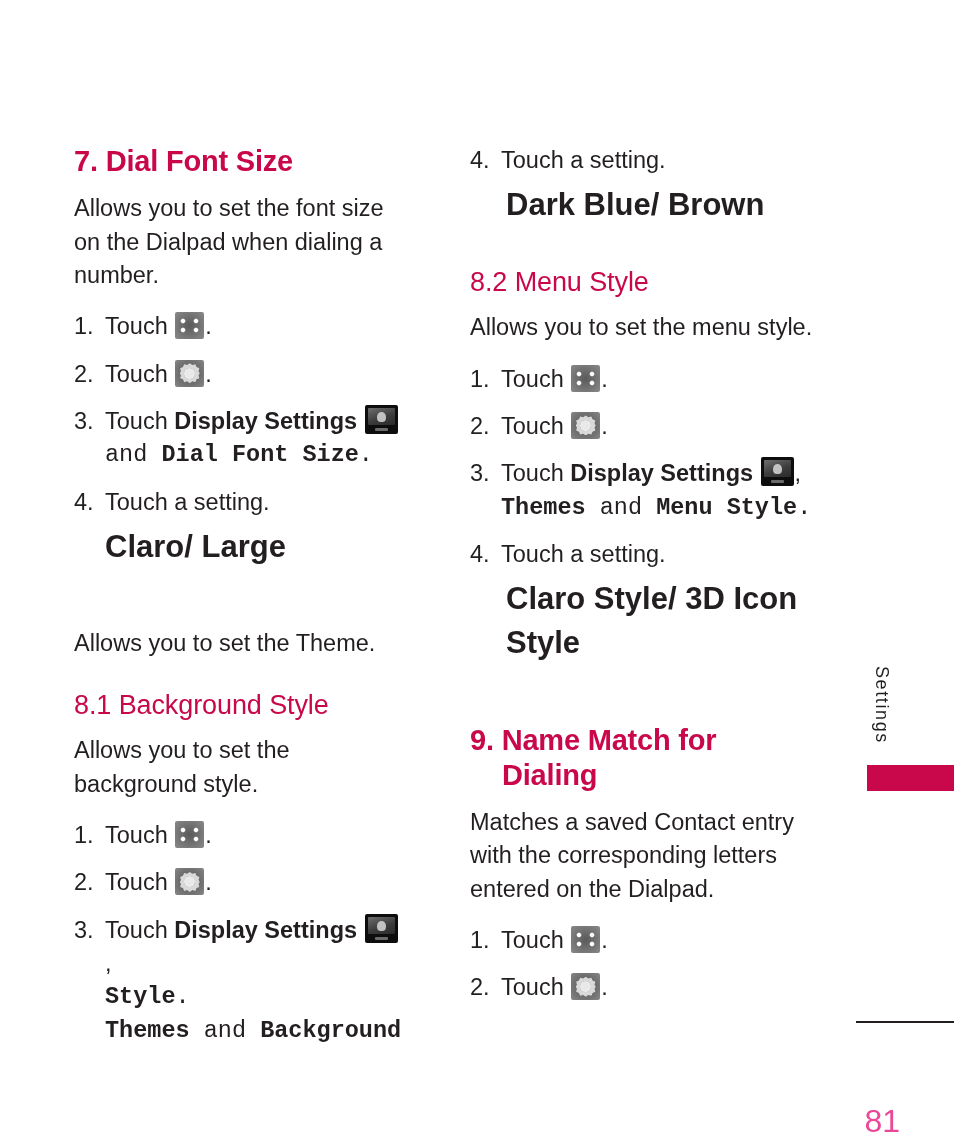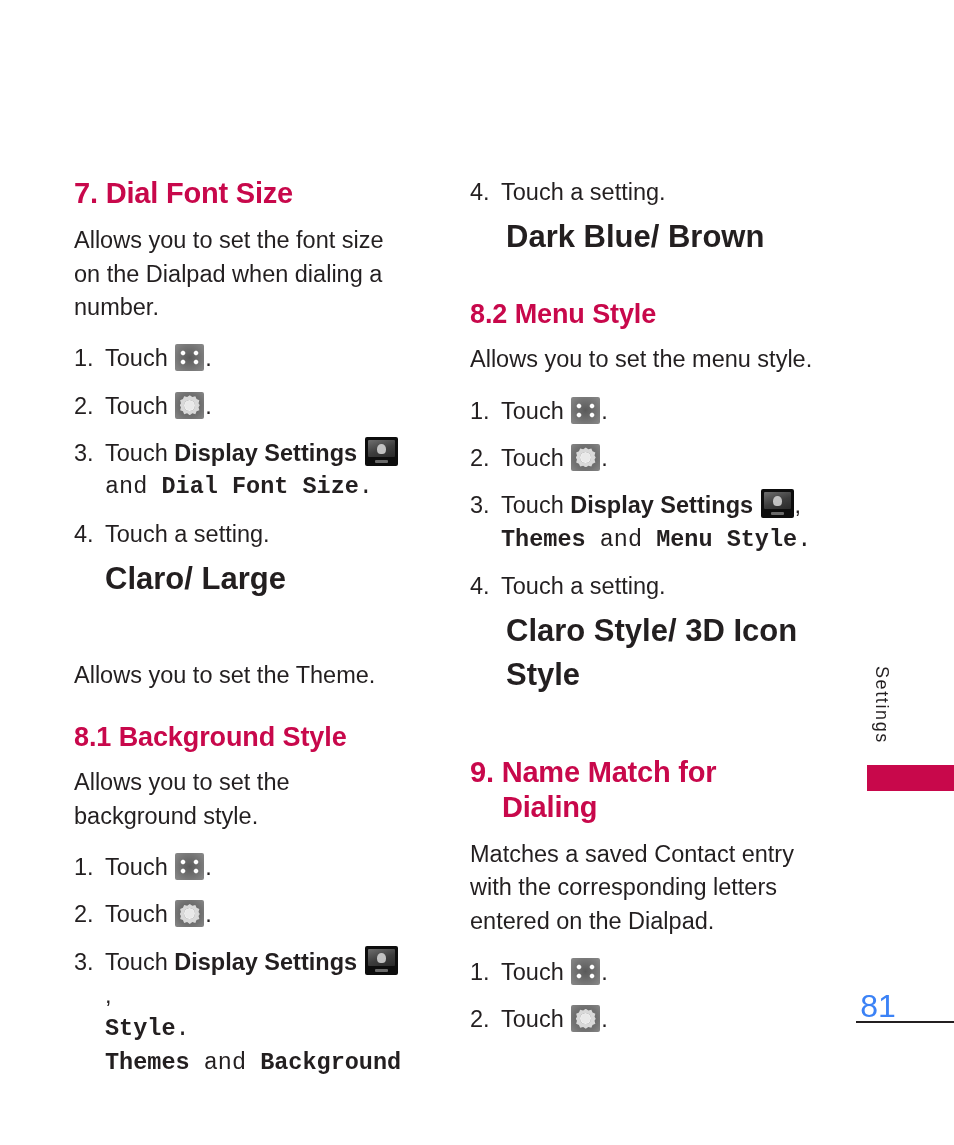--- a/index.html
+++ b/index.html
@@ -17,41 +17,41 @@
   }
 
   .page {
     position: absolute;
     inset: 0;
   }
 
   
   .col {
     position: absolute;
-    top: 176px;
+    top: 144px;
   }
   .col-left  { left: 74px;  width: 330px; }
   .col-right { left: 470px; width: 345px; }
 
   
   h1.sec {
     font-size: 29px;
     font-weight: bold;
     color: #c8084b;
     margin: 0 0 14px 0;
     line-height: 1.18;
     letter-spacing: -0.2px;
   }
   h1.sec .cont {
     display: block;
     padding-left: 32px;
   }
   h2.sub {
     font-size: 27px;
-    font-weight: bold;
+    font-weight: normal;
     color: #c8084b;
     margin: 0 0 12px 0;
     line-height: 1.18;
     letter-spacing: -0.1px;
   }
 
   
   p.body {
     font-size: 23.5px;
     line-height: 1.42;
@@ -219,25 +219,25 @@
     position: absolute;
     left: 856px;
     top: 1021px;
     width: 98px;
     height: 2px;
     background: #231f20;
   }
   .page-no {
     position: absolute;
     left: 856px;
-    top: 988px;
+    top: 1103px;
     width: 44px;
     font-size: 32px;
-    color: #3b82f6;
-    text-align: center;
+    color: #ec4899;
+    text-align: right;
   }
 </style>
 </head>
 <body>
 
 <div class="page">
 
   <div class="col col-left">
 
     <h1 class="sec">7. Dial Font Size</h1>

